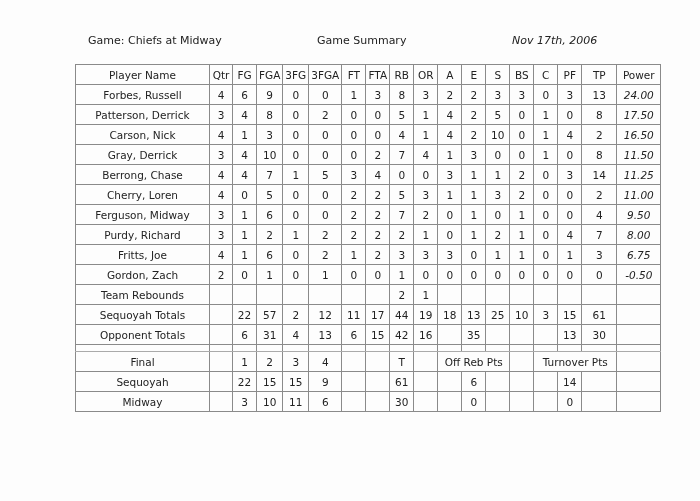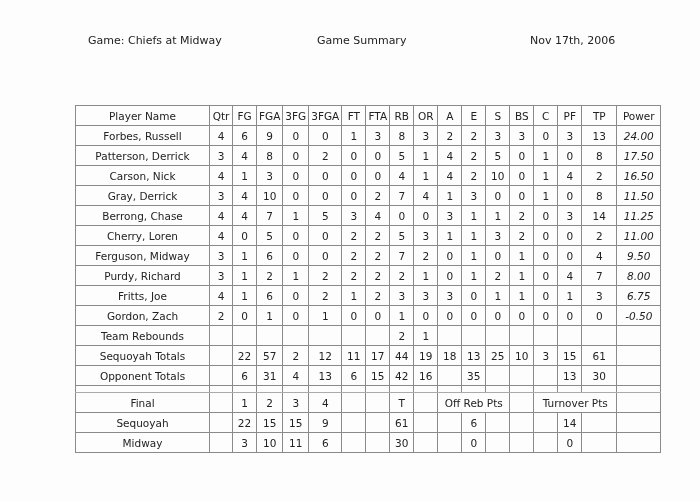--- a/index.html
+++ b/index.html
@@ -1,24 +1,24 @@
 <!DOCTYPE html>
 <html><head>
 <meta charset="utf-8">
 <style>
   html, body { margin:0; padding:0; }
   body { width:700px; height:501px; background:#fdfdfd; position:relative; overflow:hidden;
          font-family:"DejaVu Sans", sans-serif; color:#222; }
   .hdr { position:absolute; top:34px; font-size:11px; color:#222; }
   .hdr.left { left:88px; }
   .hdr.mid { left:317px; }
-  .hdr.right { left:530px; }
+  .hdr.right { left:512px;font-style:italic; }
   table.grid { position:absolute; left:75px; top:64px; border-collapse:collapse; table-layout:fixed; font-size:10.5px; }
   table.grid td { border:1px solid #8a8a8a; height:19px; padding:0 2px; text-align:center; white-space:nowrap; overflow:hidden; }
-  table.grid { border:1.5px solid #555;margin-top:41px; }
+  table.grid { border:1.5px solid #555; }
   td.name { text-align:left; padding-left:3px; }
   td.hname { text-align:center; }
   td.num-r { text-align:right; padding-right:4px; }
   td.power { text-align:right; padding-right:3px;font-style:italic; }
   tr.spacer td { height:6px; border-top:1.5px solid #555; border-bottom:1px solid #aaa; }
   td.indent { padding-left:20px; }
   td.pwr-head { text-align:center; }
   td.lbl { text-align:left; padding-left:6px; }
 </style>
 </head>

